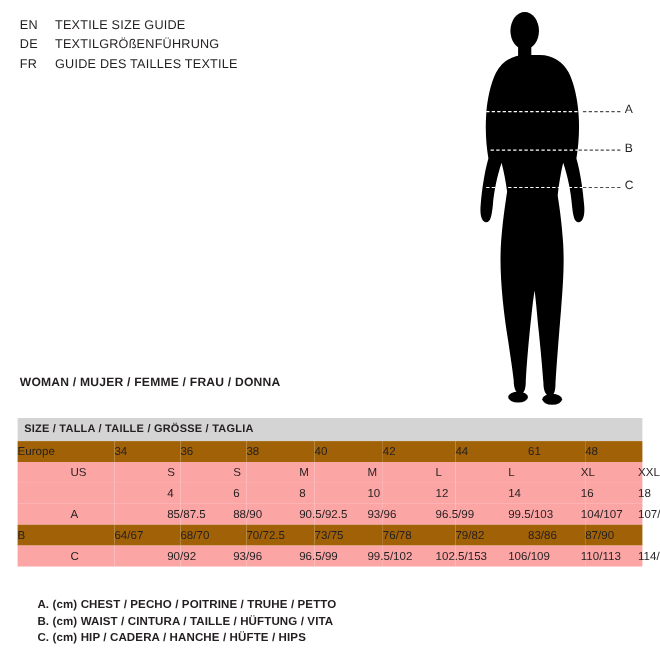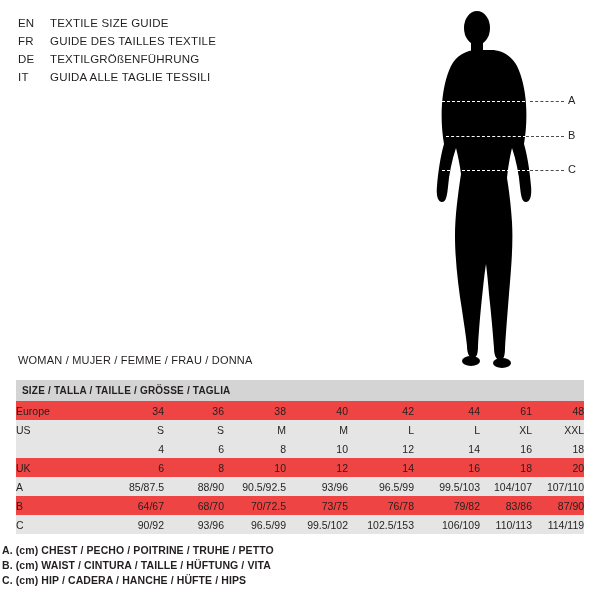--- a/index.html
+++ b/index.html
@@ -71,23 +71,23 @@
   .measure-label {
     position: absolute;
     font-size: 11px;
     color: #231f20;
   }
 
   
   .woman-head {
     position: absolute;
     left: 18px;
-    top: 354px;
+    top: 342px;
     font-size: 11px;
-    font-weight: normal;
+    font-weight: bold;
     letter-spacing: 0.2px;
   }
 
   
   .table-wrap {
     position: absolute;
     left: 16px;
     top: 380px;
     width: 568px;
   }
@@ -103,67 +103,64 @@
   }
   tr.head-row td {
     background: #d4d4d4;
     font-weight: bold;
     font-size: 10px;
     letter-spacing: 0.2px;
     padding-left: 6px;
     height: 17px;
   }
   tr.shade td {
-    background: #e5e5e5;
+    background: #fca5a5;
+    padding-left: 48px;
   }
   tr.plain td {
-    background: #ef4444;
+    background: #a16207;
   }
   td.rowlabel {
     padding-left: 6px;
     text-align: left;
     width: 88px;
   }
   td.val {
-    text-align: right;
+    text-align: left;
   }
 
   
   .notes {
     position: absolute;
-    left: 2px;
+    left: 34px;
     top: 543px;
     font-size: 10.5px;
     font-weight: bold;
     letter-spacing: 0.1px;
     line-height: 15px;
   }
   .notes div { white-space: nowrap; }
 </style>
 </head>
 <body>
 
 <div class="page">
 
   <div class="titles">
     <div class="title-row">
       <div class="title-lang">EN</div>
       <div class="title-text">TEXTILE SIZE GUIDE</div>
     </div>
     <div class="title-row">
-      <div class="title-lang">FR</div>
-      <div class="title-text">GUIDE DES TAILLES TEXTILE</div>
-    </div>
-    <div class="title-row">
       <div class="title-lang">DE</div>
       <div class="title-text">TEXTILGRÖßENFÜHRUNG</div>
     </div>
     <div class="title-row">
-      <div class="title-lang">IT</div>
-      <div class="title-text">GUIDA ALLE TAGLIE TESSILI</div>
+      <div class="title-lang">FR</div>
+      <div class="title-text">GUIDE DES TAILLES TEXTILE</div>
     </div>
   </div>
 
   <div class="figure-wrap">
     <svg width="210" height="370" viewBox="0 0 210 370">
       <g fill="#000000">
 
         <ellipse cx="97" cy="22" rx="13" ry="17"></ellipse>
 
         <rect x="91" y="35" width="12" height="12"></rect>
@@ -268,31 +265,20 @@
           <td class="val">4</td>
           <td class="val">6</td>
           <td class="val">8</td>
           <td class="val">10</td>
           <td class="val">12</td>
           <td class="val">14</td>
           <td class="val">16</td>
           <td class="val">18</td>
         </tr>
 
-        <tr class="plain">
-          <td class="rowlabel">UK</td>
-          <td class="val">6</td>
-          <td class="val">8</td>
-          <td class="val">10</td>
-          <td class="val">12</td>
-          <td class="val">14</td>
-          <td class="val">16</td>
-          <td class="val">18</td>
-          <td class="val">20</td>
-        </tr>
 
         <tr class="shade">
           <td class="rowlabel">A</td>
           <td class="val">85/87.5</td>
           <td class="val">88/90</td>
           <td class="val">90.5/92.5</td>
           <td class="val">93/96</td>
           <td class="val">96.5/99</td>
           <td class="val">99.5/103</td>
           <td class="val">104/107</td>

